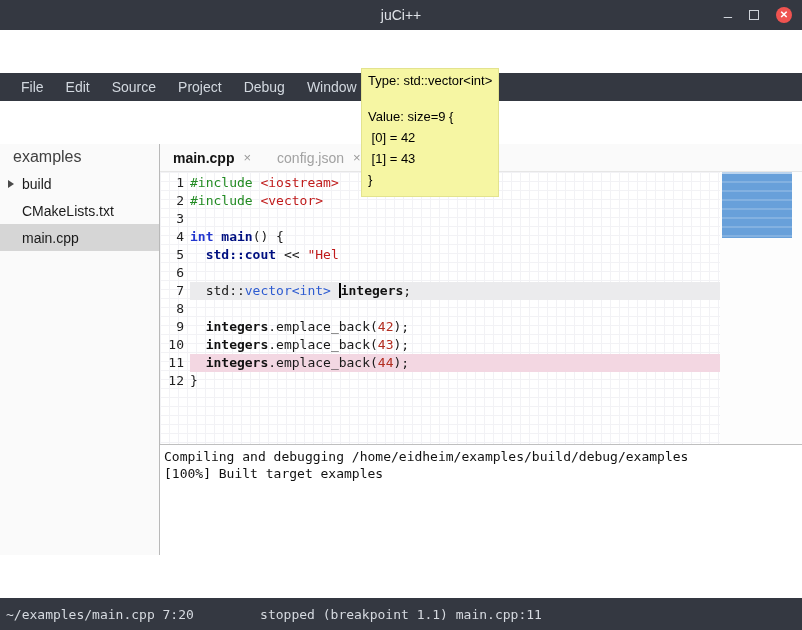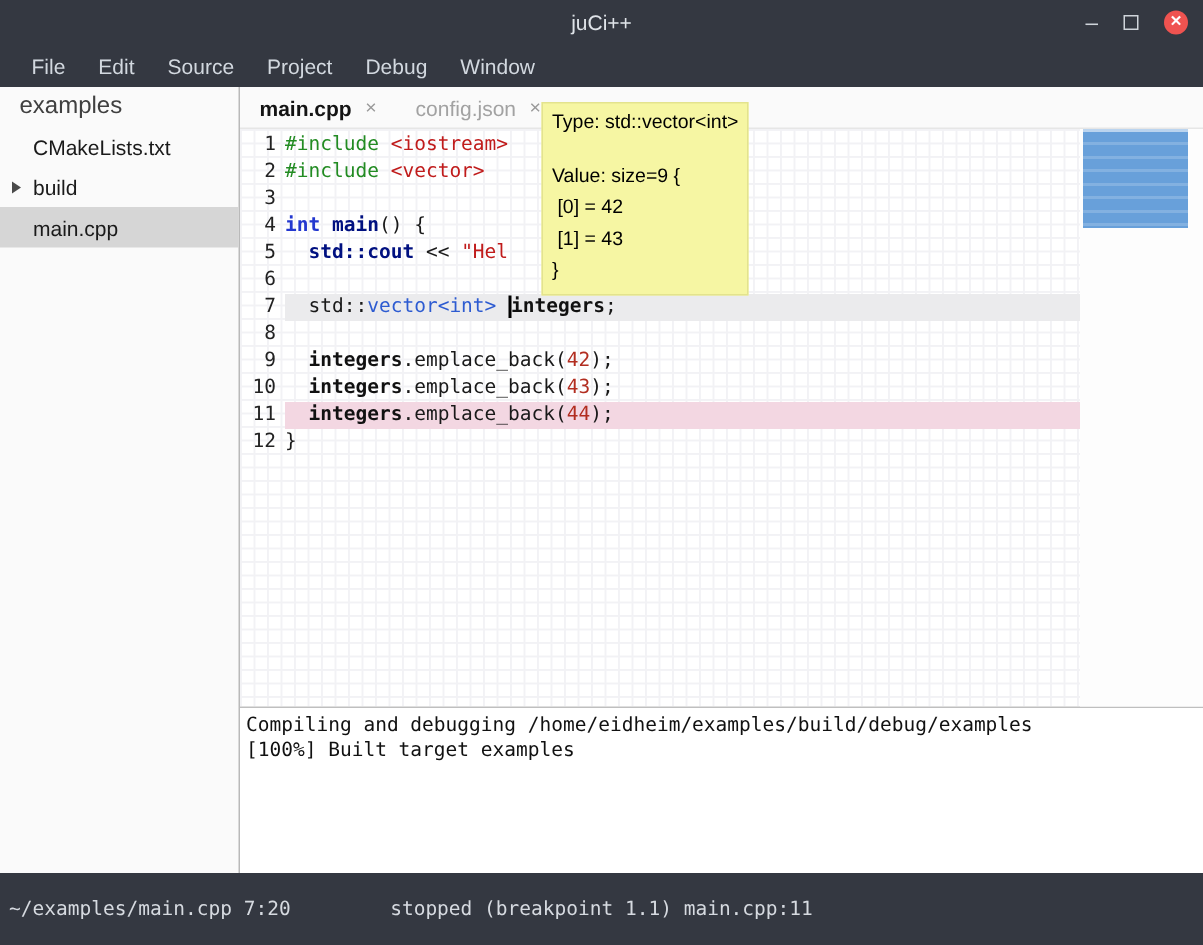--- a/index.html
+++ b/index.html
@@ -1,17 +1,17 @@
 <!DOCTYPE html>
 <html style="--chrome-bg: #343841; --close-red: #ef5350; --selection-gray: #d6d6d6; --current-line: #ebebed; --breakpoint-line: #f3d7e2; --tooltip-bg: #f6f6a3; --overview-blue: #68a0da; --keyword-blue: #2337cf; --type-blue: #2d5bd1; --string-red: #c01b1b; --number-red: #b22d20; --preproc-green: #228b22; --function-navy: #001080;"><head>
 <meta charset="utf-8">
 <style>
   html,body{margin:0;padding:0;}
   body{width:802px;height:630px;overflow:hidden;font-family:"Liberation Sans",sans-serif;background:#fff;}
-  .app{position:relative;width:802px;height:630px;display:flex;flex-direction:column;}
+  .app{position:relative;width:802px;height:630px;display:flex;flex-direction:column;gap:43px;}
 
   
   .titlebar{height:30px;flex:none;background:var(--chrome-bg,#343841);position:relative;display:flex;align-items:center;}
   .title{position:absolute;left:0;right:0;text-align:center;color:#dfe3e8;font-size:14px;}
   .controls{position:absolute;right:10px;top:0;height:30px;display:flex;align-items:center;gap:17px;}
   .btn-min{color:#cfd4da;font-size:15px;line-height:15px;}
   .btn-restore{width:8px;height:8px;border:1.5px solid #cfd4da;display:inline-block;}
   .btn-close{width:16px;height:16px;border-radius:50%;background:var(--close-red,#ef5350);color:#fff;
              font-size:10px;line-height:16px;text-align:center;font-weight:bold;}
 
@@ -58,21 +58,21 @@
   .overview-thumb{position:absolute;top:0;left:2px;width:70px;height:66px;background:var(--overview-blue,#68a0da);
     background-image:linear-gradient(to bottom,rgba(255,255,255,.45) 0 2px,transparent 2px 100%),
       repeating-linear-gradient(to bottom,rgba(255,255,255,.18) 0 2px,transparent 2px 9px);}
 
   
   .terminal{height:111px;flex:none;border-top:1px solid #bfbfbf;background:#fff;box-sizing:border-box;
     font-family:"DejaVu Sans Mono",monospace;font-size:13px;color:#111;padding:3px 0 0 4px;line-height:17px;}
   .term-line{white-space:pre;}
 
   
-  .statusbar{height:48px;flex:none;background:var(--chrome-bg,#343841);position:relative;display:flex;align-items:center;
+  .statusbar{height:32px;flex:none;background:var(--chrome-bg,#343841);position:relative;display:flex;align-items:center;
     font-family:"DejaVu Sans Mono",monospace;font-size:13px;color:#d6dae0;}
   .status-left{padding-left:6px;position:relative;z-index:1;}
   .status-center{position:absolute;left:0;right:0;text-align:center;}
 
   
   .tooltip{position:absolute;left:361px;top:68px;z-index:10;background:var(--tooltip-bg,#f6f6a3);
     border:1px solid #e3e38e;color:#000;font-size:13px;padding:4px 6px 6px 6px;white-space:nowrap;}
   .tooltip-type{margin-bottom:18px;}
   .tt-line{line-height:21px;white-space:pre;}
 </style>
@@ -98,25 +98,25 @@
       <div class="menu-item">Debug</div>
       <div class="menu-item">Window</div>
     </div>
 
   <div class="bodyrow">
 
     <div class="sidebar">
       <div class="sidebar-header">examples</div>
       <div>
           <div class="tree-item">
-            <span class="tree-label">CMakeLists.txt</span>
-          </div>
-          <div class="tree-item">
             <span class="chevron"></span>
             <span class="tree-label">build</span>
+          </div>
+          <div class="tree-item">
+            <span class="tree-label">CMakeLists.txt</span>
           </div>
           <div class="tree-item selected">
             <span class="tree-label">main.cpp</span>
           </div>
         </div>
     </div>
 
     <div class="main">
       <div class="tabbar">
           <div class="tab active">

